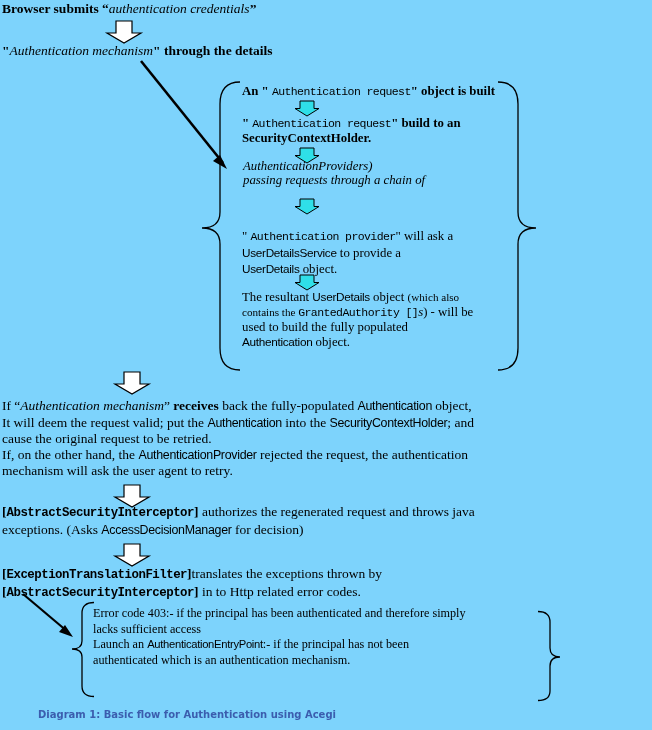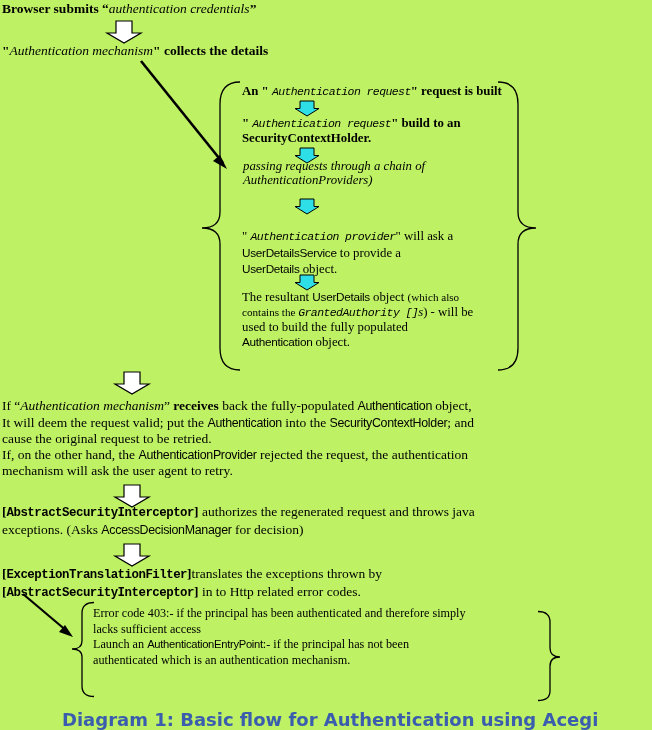--- a/index.html
+++ b/index.html
@@ -1,77 +1,77 @@
 <!DOCTYPE html>
 <html style="--arrow_cyan: #2fdfe8; --caption_blue: #3b5dae; --ink: #000000; --background: #ffffff;"><head>
 <meta charset="utf-8">
 <style>
   html,body { margin:0; padding:0; background:#fff; }
-  .canvas { position:relative; width:652px; height:730px; background:#bef264; overflow:hidden;
+  .canvas { position:relative; width:652px; height:730px; background:#7dd3fc; overflow:hidden;
             color:#000; }
   .txt { position:absolute; white-space:pre; font-family:"Liberation Serif",serif;
          font-size:13.5px; line-height:15.5px; }
   .bx  { font-size:12.8px; line-height:15px; }
   .line { white-space:pre; }
   
   .s-r  { }
   .s-b  { font-weight:bold; }
   .s-i  { font-style:italic; }
   .s-is { font-size:0.87em; }
   .s-m  { font-family:Liberation Sans, sans-serif; font-size:0.92em; letter-spacing:-0.3px; }
-  .s-mi { font-family:"Liberation Mono",monospace; font-style:italic; font-size:0.9em; letter-spacing:-0.6px;margin-top:27px; }
+  .s-mi { font-family:"Liberation Mono",monospace; font-size:0.9em; letter-spacing:-0.6px;margin-top:27px; }
   .s-mib{ font-family:"Liberation Mono",monospace; font-weight:bold; font-size:0.92em; letter-spacing:-0.5px; }
   .svgabs { position:absolute; }
   .brace path { fill:none; stroke:#000; stroke-width:1.3; }
   .hollow-arrow polygon { fill:#ffffff; stroke:#000; stroke-width:1.2; }
   .cyan-arrow polygon { fill:var(--arrow_cyan,#2fdfe8); stroke:#000; stroke-width:1; }
   .diag line { stroke:#000; }
   .diag .head { fill:#000; }
   .caption { position:absolute; left:38px; top:709px; white-space:pre;
-             font-family:"DejaVu Sans",sans-serif; font-weight:bold; font-size:18px;
-             color:var(--caption_blue,#3b5dae);margin-left:24px; }
+             font-family:"DejaVu Sans",sans-serif; font-weight:bold; font-size:10px;
+             color:var(--caption_blue,#3b5dae); }
 </style>
 </head>
 <body>
 
 <div class="canvas">
 
   <div class="txt" style="left:2px; top:1px;"><div class="line"><span class="s-b">Browser submits </span><span class="s-b">“</span><span class="s-i">authentication credentials</span><span class="s-b">”</span></div></div>
 
   <svg class="svgabs hollow-arrow" style="left:104px; top:20px;" width="40" height="24" viewBox="0 0 40 24">
     <polygon points="12,1 28,1 28,13 37,13 20,23 3,13 12,13"></polygon>
   </svg>
 
-  <div class="txt" style="left:2px; top:43px;"><div class="line"><span class="s-b">"</span><span class="s-i">Authentication mechanism</span><span class="s-b">" </span><span class="s-b">collects the details</span></div></div>
+  <div class="txt" style="left:2px; top:43px;"><div class="line"><span class="s-b">"</span><span class="s-i">Authentication mechanism</span><span class="s-b">" </span><span class="s-b">through the details</span></div></div>
 
   <svg class="svgabs diag" style="left:135px; top:57px;" width="105" height="122" viewBox="0 0 105 122">
     <line x1="6" y1="4" x2="88" y2="106" stroke-width="2.6"></line>
     <polygon class="head" points="92,112 78,104 85,98"></polygon>
   </svg>
 
   <svg class="svgabs brace" style="left:196px; top:80px;" width="46" height="292" viewBox="0 0 46 292">
     <path d="M 44 2 Q 24 2 24 24 L 24 132 Q 24 148 6 148 Q 24 148 24 164 L 24 268 Q 24 290 44 290"></path>
   </svg>
   <svg class="svgabs brace" style="left:496px; top:80px;" width="46" height="292" viewBox="0 0 46 292">
     <path d="M 2 2 Q 22 2 22 24 L 22 132 Q 22 148 40 148 Q 22 148 22 164 L 22 268 Q 22 290 2 290"></path>
   </svg>
 
-  <div class="txt bx" style="left:242px; top:84px;"><div class="line"><span class="s-b">An " </span><span class="s-mi">Authentication request</span><span class="s-b">" </span><span class="s-b">request is built</span></div></div>
+  <div class="txt bx" style="left:242px; top:84px;"><div class="line"><span class="s-b">An " </span><span class="s-mi">Authentication request</span><span class="s-b">" </span><span class="s-b">object is built</span></div></div>
 
   <svg class="svgabs cyan-arrow" style="left:294px; top:100px;" width="26" height="17" viewBox="0 0 26 17">
     <polygon points="6,1 20,1 20,8.5 25,8.5 13,16 1,8.5 6,8.5"></polygon>
   </svg>
 
   <div class="txt bx" style="left:242px; top:116px;"><div class="line"><span class="s-b">" </span><span class="s-mi">Authentication request</span><span class="s-b">" </span><span class="s-b">build to an</span></div><div class="line"><span class="s-b">SecurityContextHolder.</span></div></div>
 
   <svg class="svgabs cyan-arrow" style="left:294px; top:147px;" width="26" height="17" viewBox="0 0 26 17">
     <polygon points="6,1 20,1 20,8.5 25,8.5 13,16 1,8.5 6,8.5"></polygon>
   </svg>
 
-  <div class="txt bx" style="left:243px; top:159px; line-height:14px;"><div class="line"><span class="s-i">passing requests through a chain of</span></div><div class="line"><span class="s-i">AuthenticationProviders)</span></div></div>
+  <div class="txt bx" style="left:243px; top:159px; line-height:14px;"><div class="line"><span class="s-i">AuthenticationProviders)</span></div><div class="line"><span class="s-i">passing requests through a chain of</span></div></div>
 
   <svg class="svgabs cyan-arrow" style="left:294px; top:198px;" width="26" height="17" viewBox="0 0 26 17">
     <polygon points="6,1 20,1 20,8.5 25,8.5 13,16 1,8.5 6,8.5"></polygon>
   </svg>
 
   <div class="txt bx" style="left:242px; top:228px; line-height:16px;"><div class="line"><span class="s-r">" </span><span class="s-mi">Authentication provider</span><span class="s-r">" </span><span class="s-r">will ask a</span></div><div class="line"><span class="s-m">UserDetailsService</span><span class="s-r"> to provide a</span></div><div class="line"><span class="s-m">UserDetails</span><span class="s-r"> object.</span></div></div>
 
   <svg class="svgabs cyan-arrow" style="left:294px; top:274px;" width="26" height="17" viewBox="0 0 26 17">
     <polygon points="6,1 20,1 20,8.5 25,8.5 13,16 1,8.5 6,8.5"></polygon>
   </svg>

